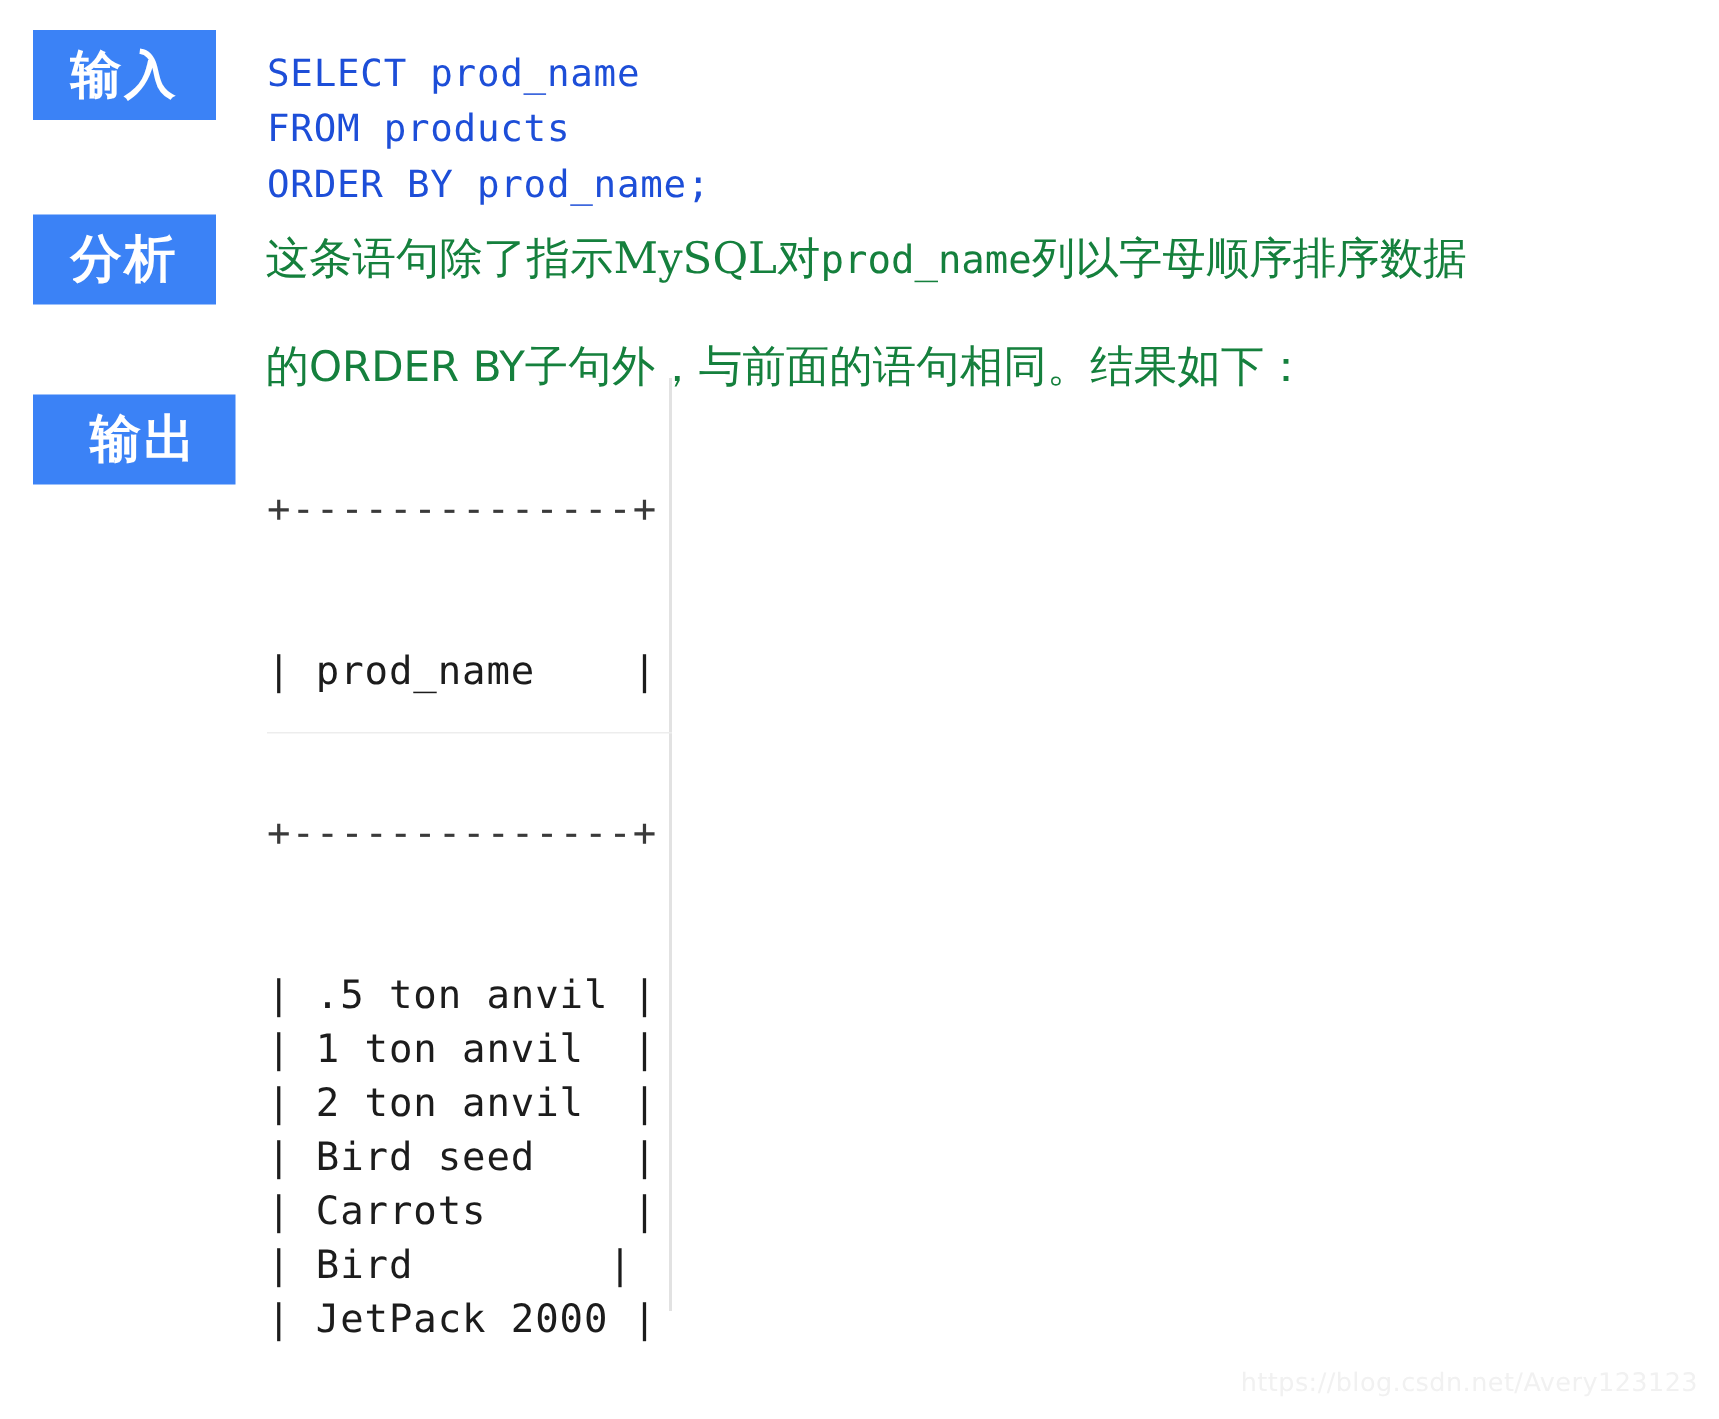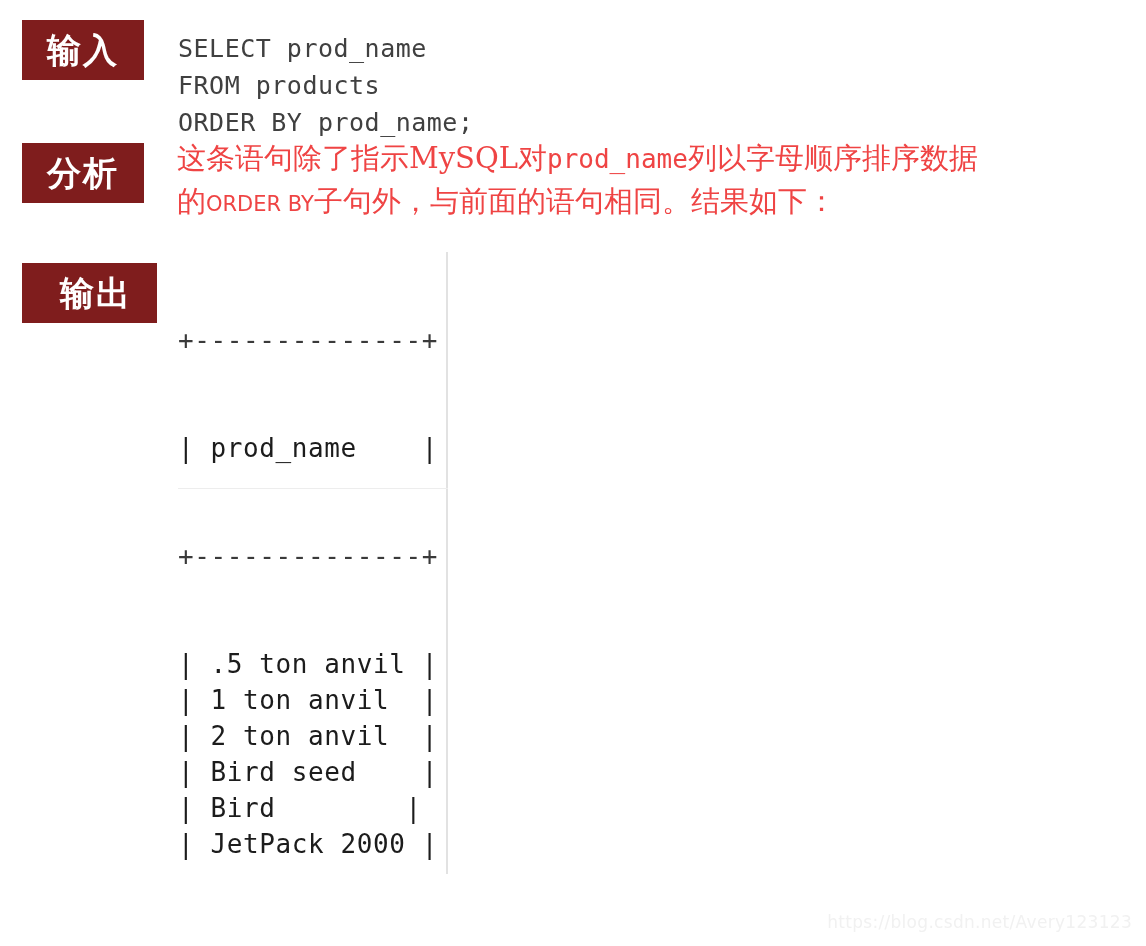--- a/index.html
+++ b/index.html
@@ -20,21 +20,21 @@
     position: absolute;
     inset: 0;
   }
 
   
   .tag-box {
     position: absolute;
     left: 22px;
     width: 122px;
     height: 60px;
-    background: #7f1d1d;
+    background: #3b82f6;
     color: #ffffff;
     display: flex;
     align-items: center;
     justify-content: center;
     font-family: "DejaVu Sans", "Liberation Sans", sans-serif;
     font-size: 34px;
     font-weight: 700;
     letter-spacing: 2px;
     line-height: 1;
   }
@@ -45,43 +45,43 @@
   
   .sql-block {
     position: absolute;
     left: 178px;
     top: 5px;
     font-family: "DejaVu Sans Mono", "Liberation Mono", monospace;
     font-size: 25px;
     line-height: 37px;
     letter-spacing: 0.5px;
     white-space: pre;
-    color: #404040;
+    color: #1d4ed8;
   }
 
   
   .note-block {
     position: absolute;
     left: 177px;
     top: 137px;
     width: 960px;
     font-family: "DejaVu Serif", "Liberation Serif", serif;
     font-size: 29px;
-    line-height: 42px;
-    color: #ef4444;
+    line-height: 70px;
+    color: #15803d;
   }
   .note-block .ln { display: block; white-space: nowrap; }
   .note-block .mono {
     font-family: "DejaVu Sans Mono", "Liberation Mono", monospace;
     font-size: 26px;
     letter-spacing: 0px;
   }
   .note-block .sans {
     font-family: "DejaVu Sans", "Liberation Sans", sans-serif;
-    font-size: 21px;
+    font-size: 28px;
   }
 
   
   .out-block {
     position: absolute;
     left: 178px;
     top: 250px;
     font-family: "DejaVu Sans Mono", "Liberation Mono", monospace;
     font-size: 26px;
     line-height: 36px;
@@ -147,19 +147,19 @@
     <span>输出</span>
   </div>
 
   <div class="scan-line"></div>
   <div class="scan-line2"></div>
 
   <div class="out-block">
     <div class="rule">+--------------+</div>
     <div>| prod_name    |</div>
     <div class="rule">+--------------+</div>
-    <div id="table-body"><div>| .5 ton anvil |</div><div>| 1 ton anvil  |</div><div>| 2 ton anvil  |</div><div>| Bird seed    |</div><div>| Bird        |</div><div>| JetPack 2000 |</div></div>
+    <div id="table-body"><div>| .5 ton anvil |</div><div>| 1 ton anvil  |</div><div>| 2 ton anvil  |</div><div>| Bird seed    |</div><div>| Carrots      |</div><div>| Bird        |</div><div>| JetPack 2000 |</div></div>
     
   </div>
 
   <div class="watermark">https://blog.csdn.net/Avery123123</div>
 
 </div>
 
 </body></html>

